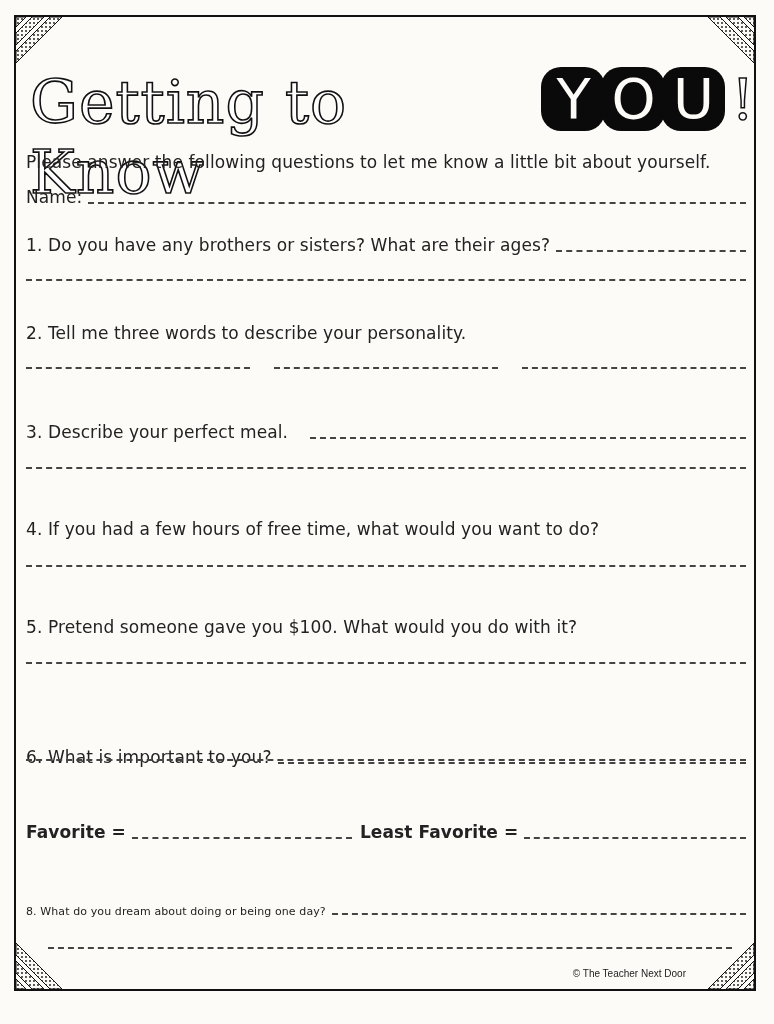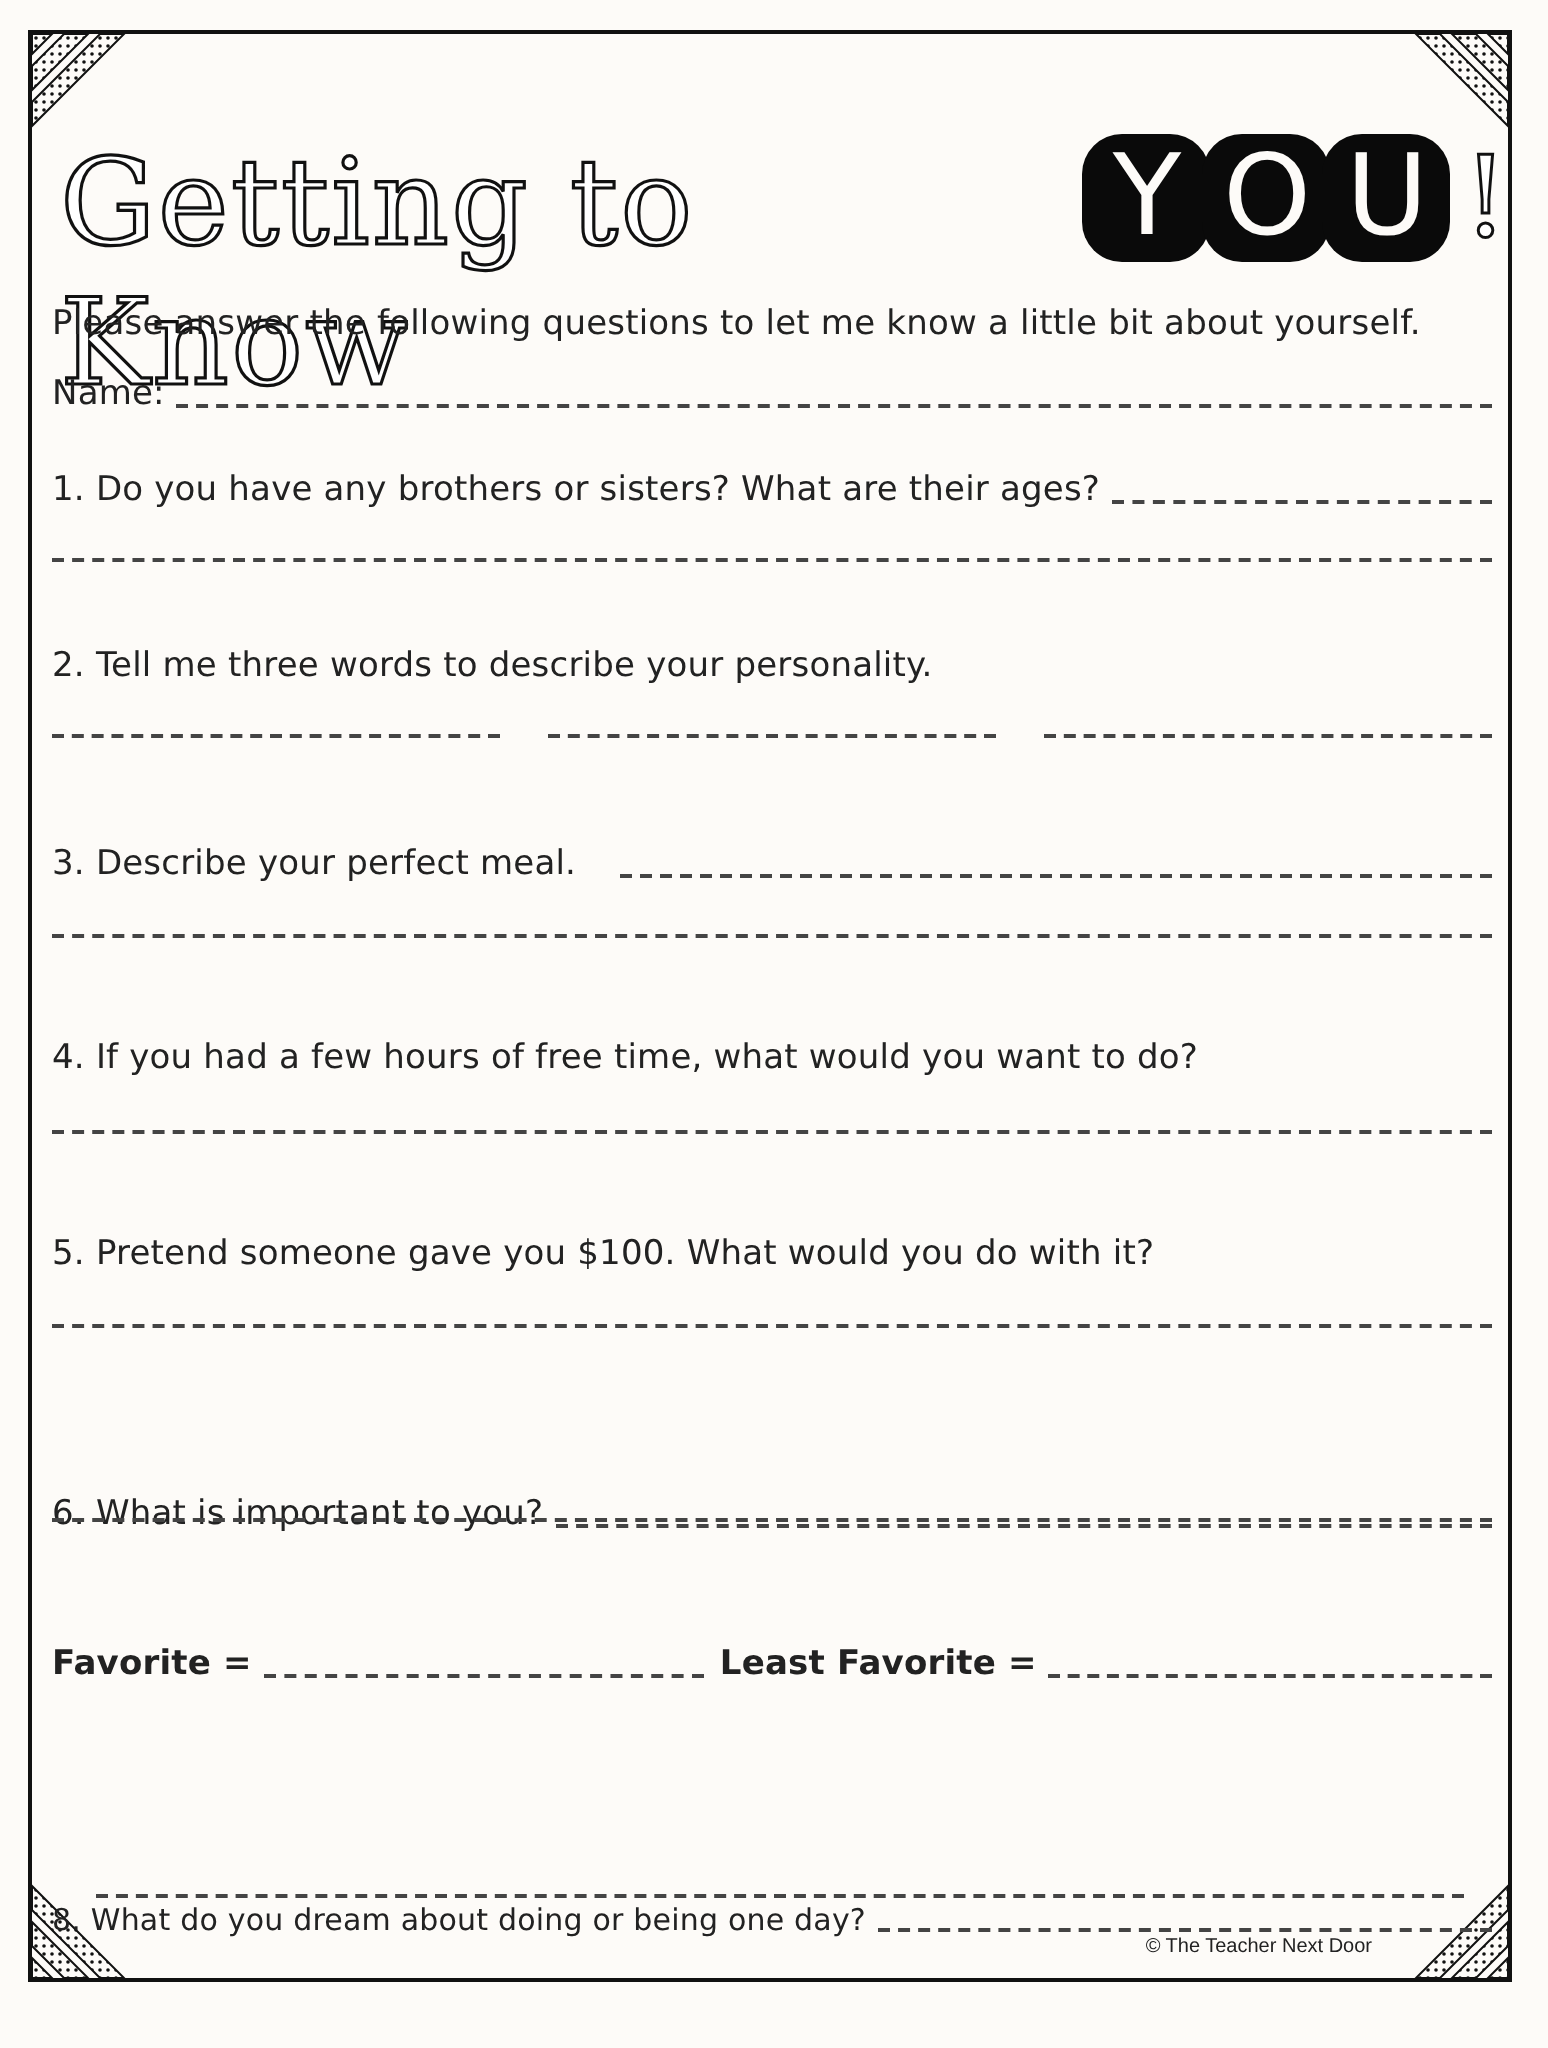--- a/index.html
+++ b/index.html
@@ -206,21 +206,21 @@
     <span class="blank full"></span>
   </div>
 
   <div class="line" style="top:805px;font-weight:bold;">
     <span class="label">Favorite =</span>
     <span class="blank" style="flex:0 0 220px;"></span>
     <span class="label" style="margin-left:8px;">Least Favorite =</span>
     <span class="blank"></span>
   </div>
 
-  <div class="line" style="top:888px; font-size:15px;margin-top:46px;">
+  <div class="line" style="top:888px; font-size:11px;">
     <span class="label"><span>8.</span> <span>What do you dream about doing or being one day?</span></span>
     <span class="blank"></span>
   </div>
   <div class="line" style="top:930px; left:32px; right:22px;">
     <span class="blank full"></span>
   </div>
 
   <div class="copyright">© The Teacher Next Door</div>
 </div>
 

